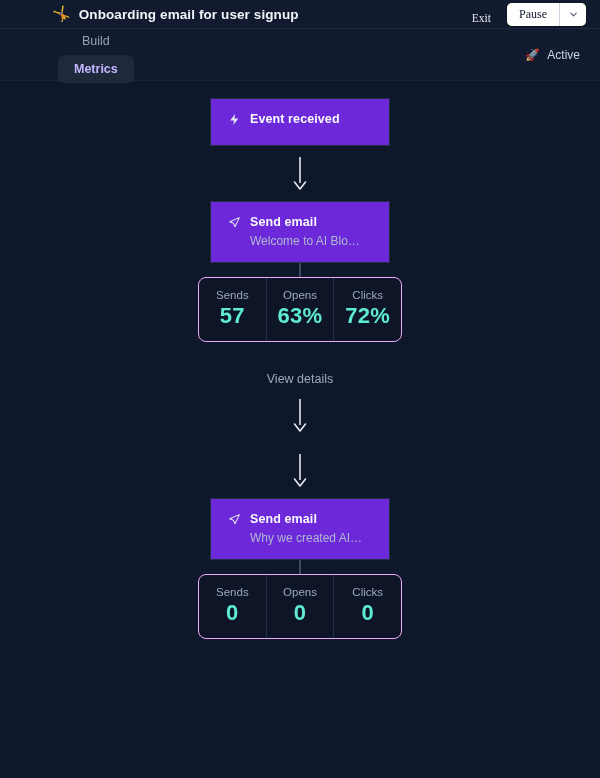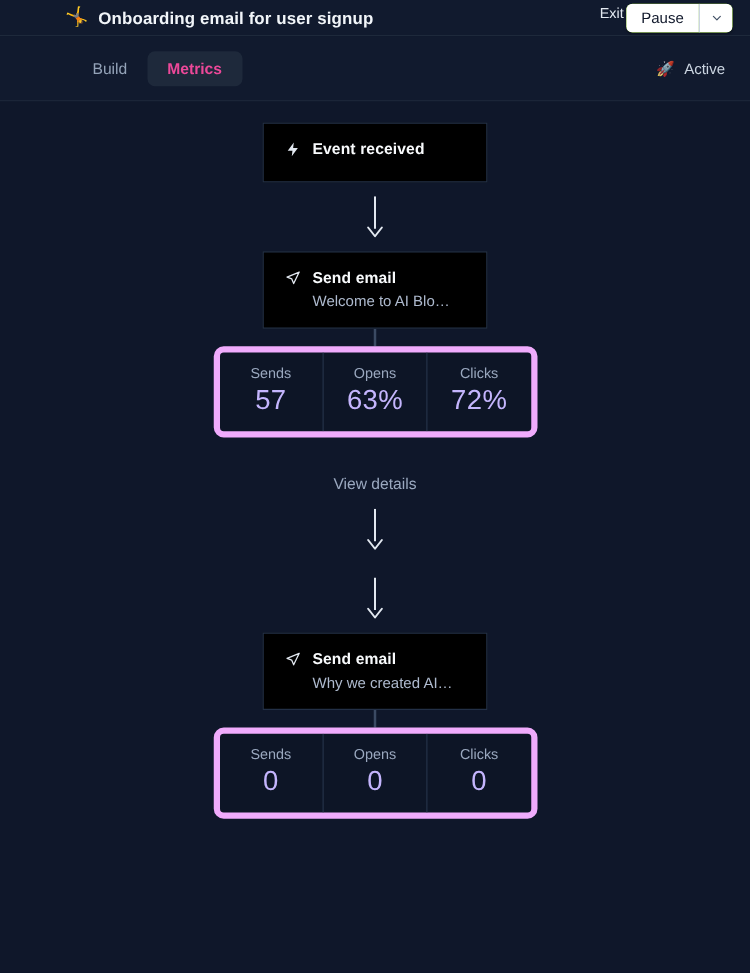--- a/index.html
+++ b/index.html
@@ -50,22 +50,23 @@
     font-size: 13.5px;
     font-weight: 700;
     color: #f1f5f9;
     letter-spacing: .1px;
     white-space: nowrap;
   }
 
   .topbar-right {
     margin-left: auto;
     display: flex;
-    align-items: flex-start;
-    gap: 0;
+    align-items: flex-end;
+    gap: 14px;
+    font-family: Liberation Serif, serif;
   }
 
   .exit-btn {
     font-size: 11.5px;
     color: #e2e8f0;
     background: none;
     border: none;
     cursor: pointer;
     font-family: inherit;
     padding: 2px 2px;
@@ -110,36 +111,36 @@
     height: 52px;
     flex: 0 0 52px;
     background: #111a2e;
     border-bottom: 1px solid #1b2538;
     display: flex;
     align-items: center;
     padding: 0 20px 0 58px;
     position: relative;
   }
 
-  .tabs { display: flex; align-items: center; gap: 0; }
+  .tabs { display: flex; align-items: center; gap: 0; flex-direction: column; }
 
   .tab {
     font-size: 12.5px;
     color: #94a3b8;
     background: none;
     border: none;
     padding: 7px 16px;
     border-radius: 6px;
     cursor: pointer;
     font-family: inherit;
   }
 
   .tab.active {
     background: #1e293b;
-    color: #ec4899;
+    color: #c4b5fd;
     font-weight: 700;
   }
 
   .status {
     margin-left: auto;
     display: flex;
     align-items: center;
     gap: 7px;
     font-size: 12px;
     color: #cbd5e1;
@@ -154,21 +155,21 @@
     overflow: hidden;
     display: flex;
     flex-direction: column;
     align-items: center;
     padding-top: 17px;
   }
 
   
   .node {
     width: 180px;
-    background: #000000;
+    background: #6d28d9;
     border: 1px solid #233047;
     border-radius: 0;
     padding: 13px 16px 14px 16px;
     position: relative;
   }
 
   .node-head {
     display: flex;
     align-items: center;
     gap: 9px;
@@ -214,22 +215,22 @@
 
   
   .stub {
     width: 2px;
     height: 14px;
     background: #3b4a63;
   }
 
   
   .metrics {
-    width: 259px;
-    border: 5px solid #f0abfc;
+    width: 204px;
+    border: 1px solid #f0abfc;
     border-radius: 8px;
     background: #0d1526;
     display: flex;
     overflow: hidden;
   }
 
   .metric {
     flex: 1 1 0;
     padding: 11px 4px 13px 4px;
     text-align: center;
@@ -238,22 +239,22 @@
   .metric:last-child { border-right: none; }
 
   .metric-label {
     font-size: 11.5px;
     color: #9aa8bf;
     margin-bottom: 3px;
   }
 
   .metric-value {
     font-size: 22px;
-    font-weight: 400;
-    color: #c4b5fd;
+    font-weight: 700;
+    color: #5eead4;
     letter-spacing: .3px;
     line-height: 1.1;
   }
 
   .view-details {
     margin-top: 28px;
     font-size: 12.5px;
     color: #9aa8bf;
     background: none;
     border: none;

